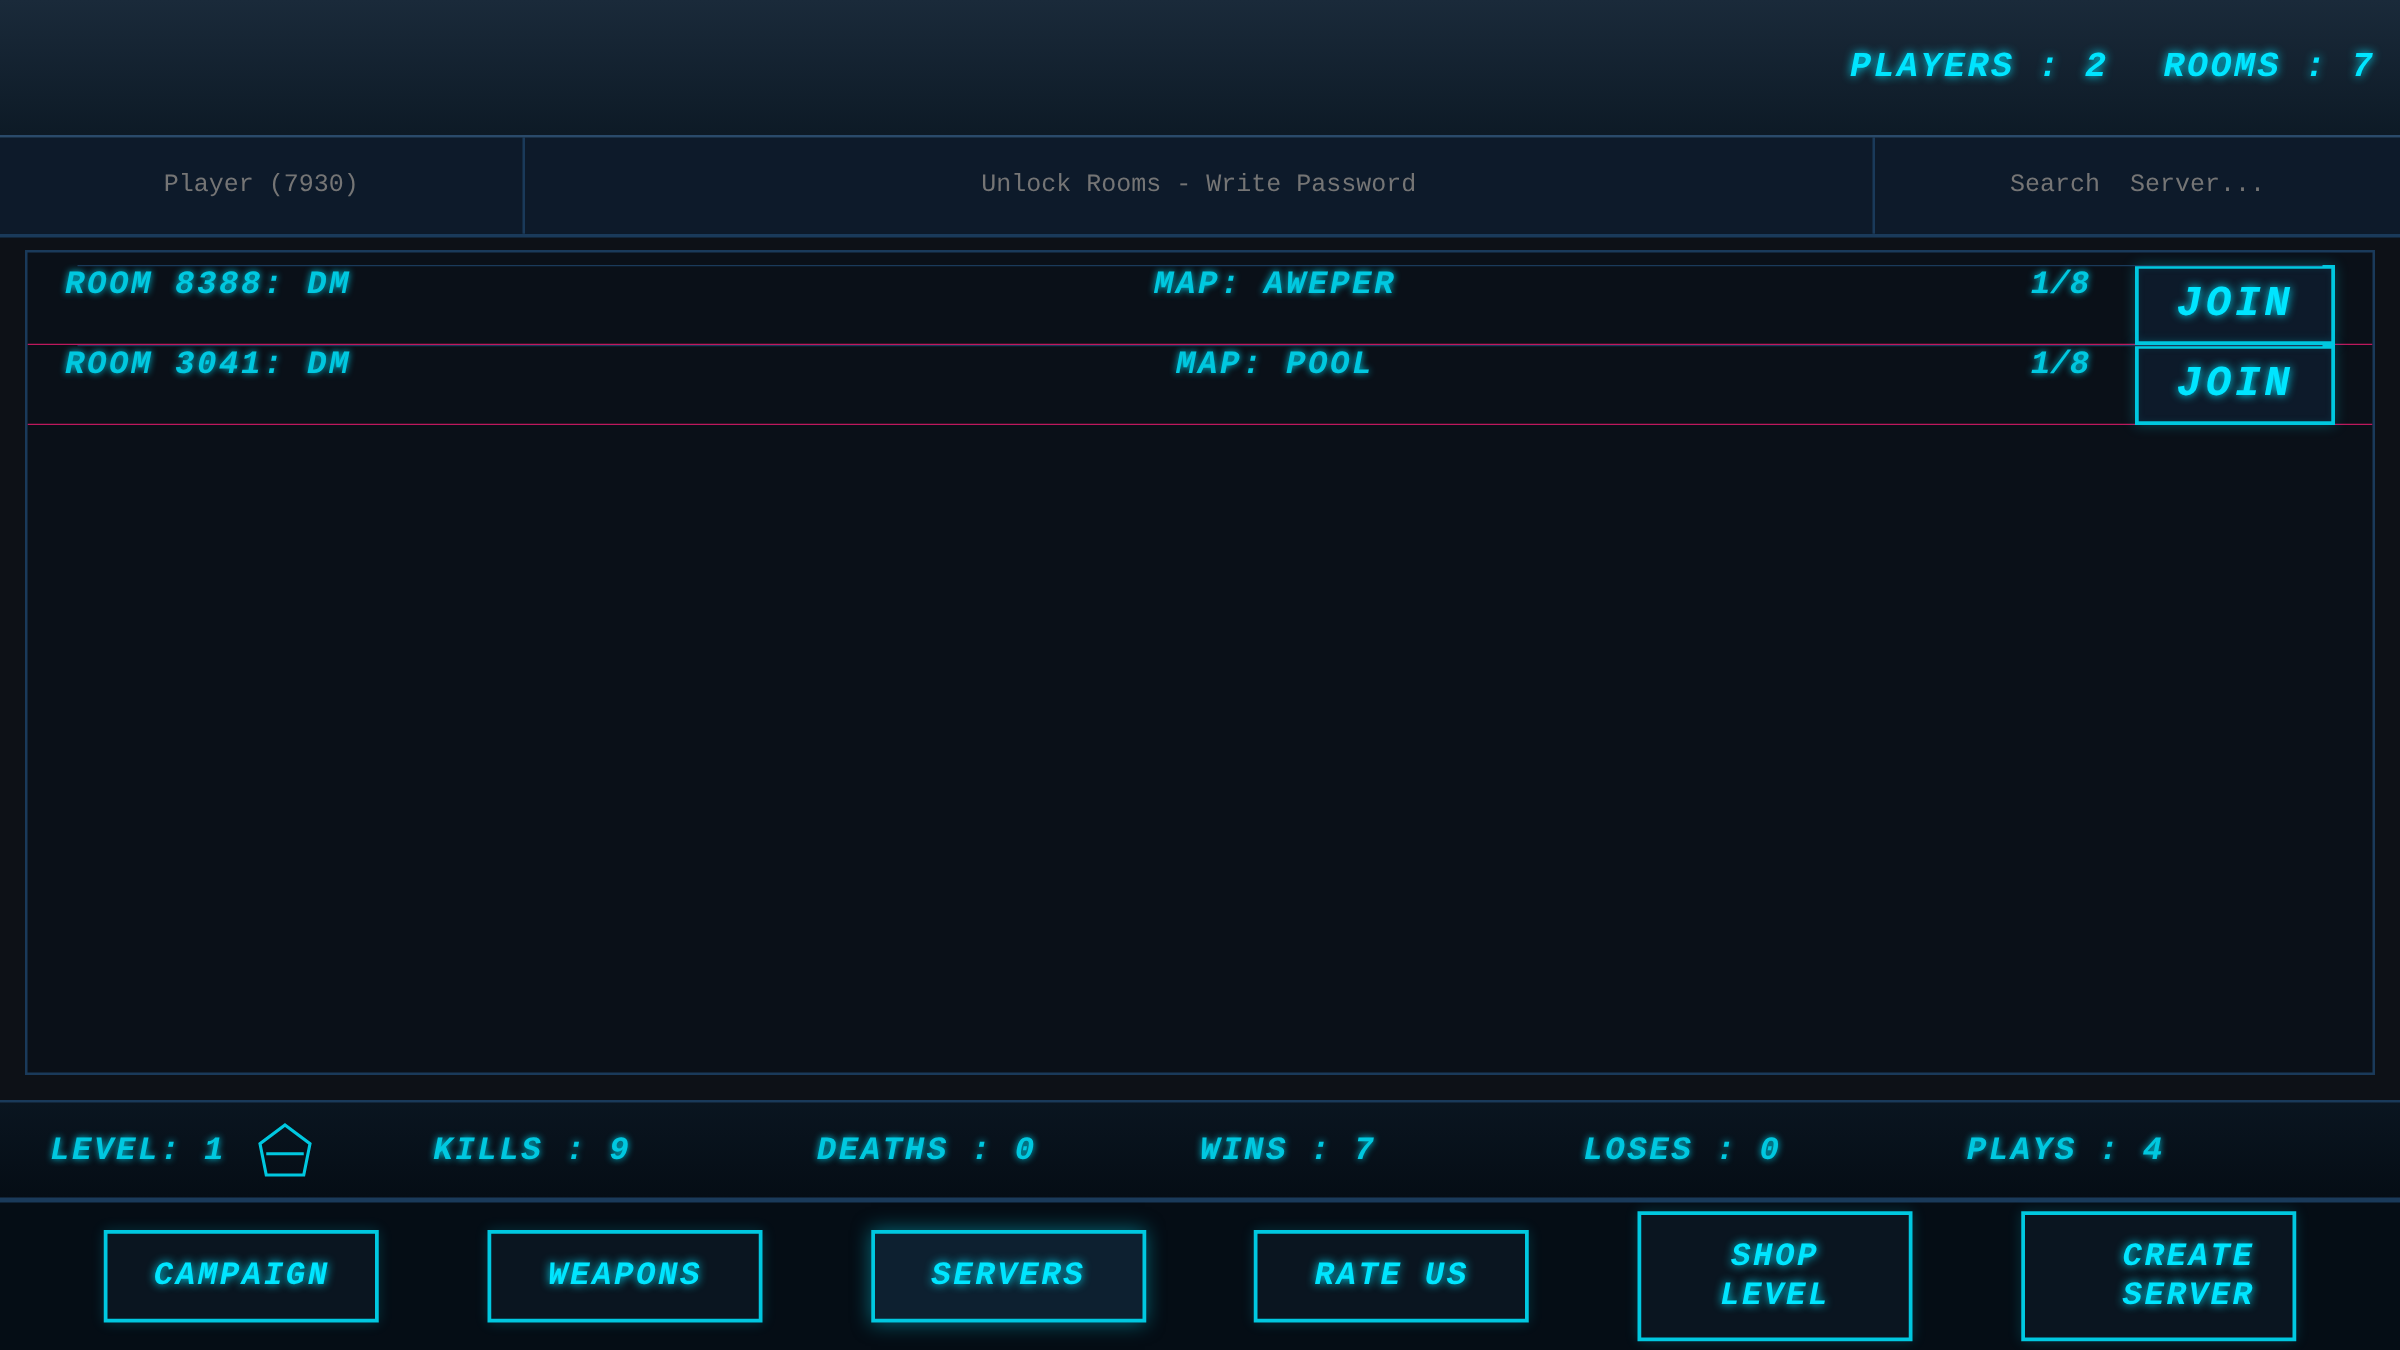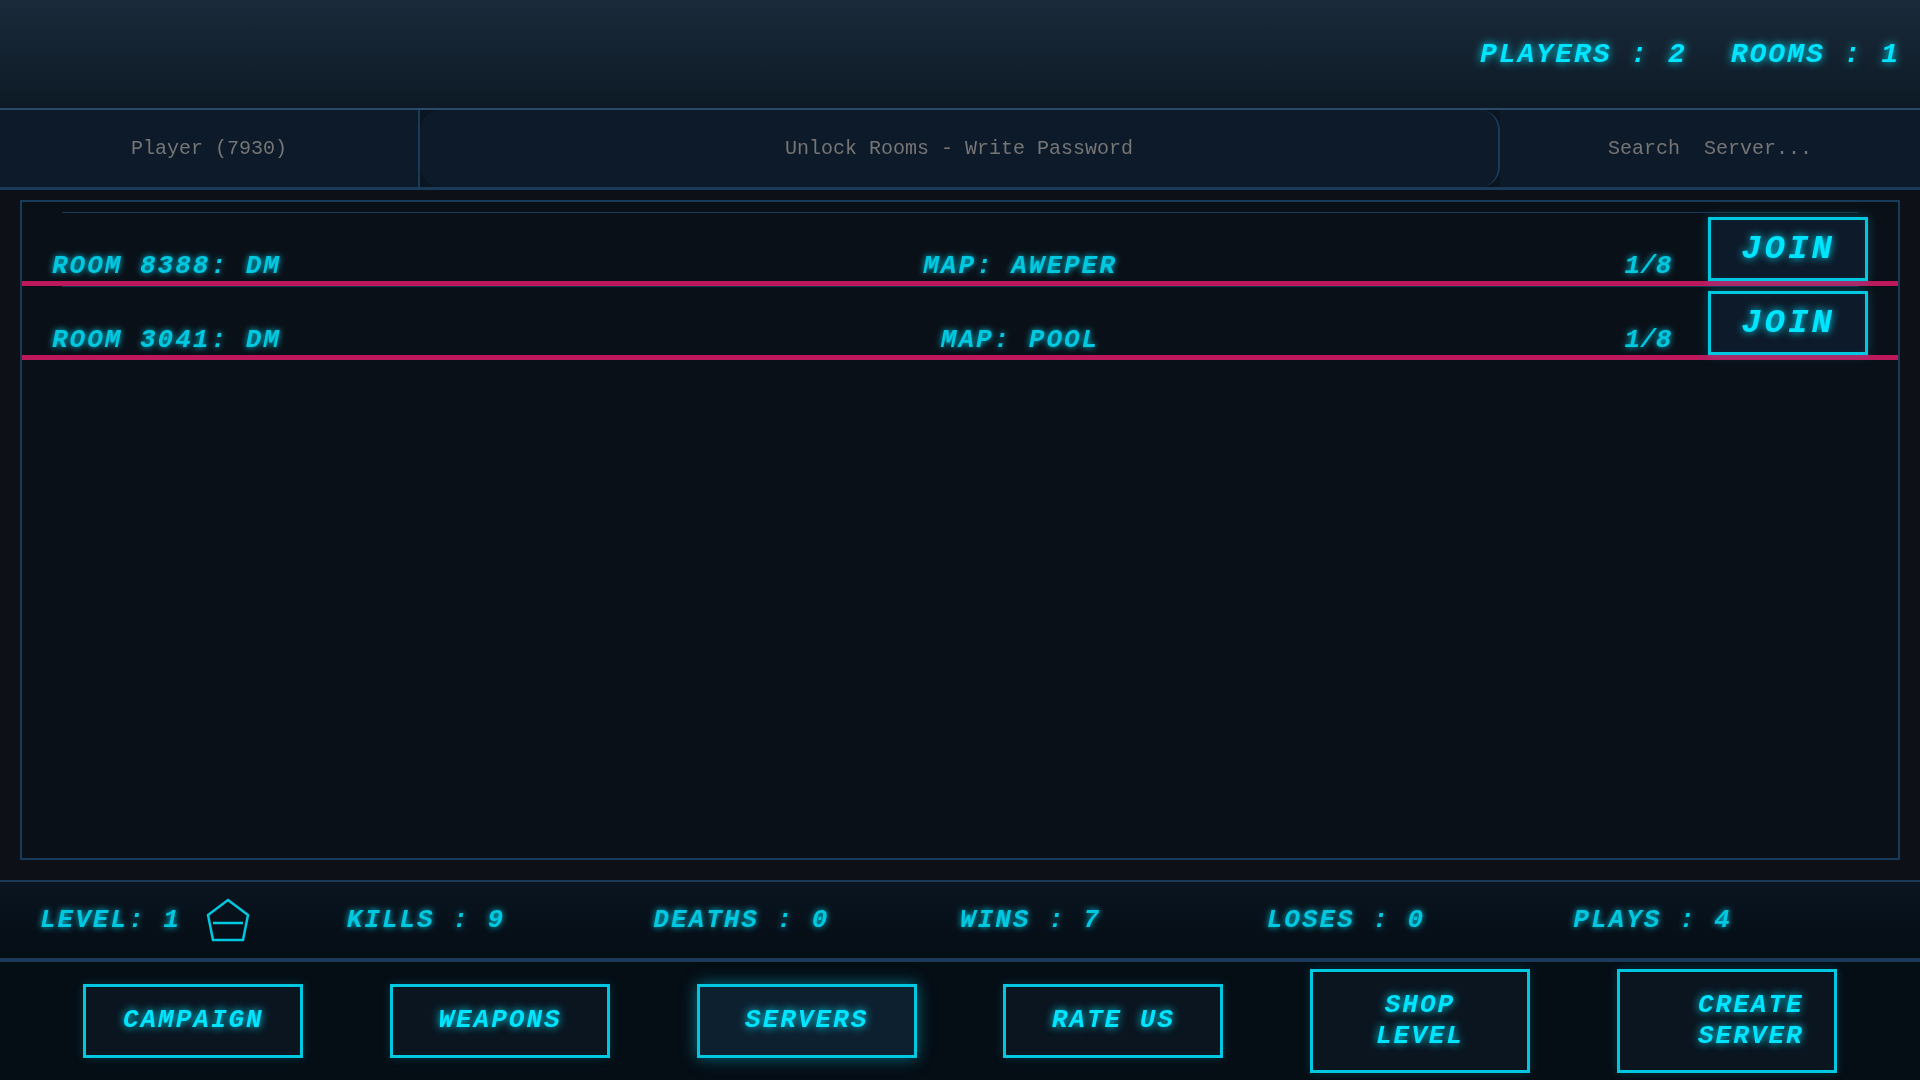--- a/index.html
+++ b/index.html
@@ -77,21 +77,20 @@
     }
 
     .input-row input:first-child {
       width: 420px;
       border-right: 2px solid #1a3a5a;
     }
 
     .input-row input:nth-child(2) {
       flex: 1;
       border-right: 2px solid #1a3a5a;
-      border-radius: 20px;
     }
 
     .input-row input:last-child {
       width: 420px;
       border-right: none;
     }
 
     
     .main-content {
       background: #0a1018;
@@ -102,24 +101,24 @@
       position: relative;
     }
 
     
     .room-list {
       padding: 10px 0;
     }
 
     .room-row {
       display: flex;
-      align-items: flex-end;
+      align-items: flex-start;
       padding: 0 30px;
-      height: 74px;
-      border-bottom: 5px solid #be185d;
+      height: 64px;
+      border-bottom: 1px solid #be185d;
       position: relative;
     }
 
     .room-row::before {
       content: '';
       position: absolute;
       top: 0;
       left: 40px;
       right: 40px;
       height: 1px;
@@ -253,21 +252,21 @@
       background: #0d2030;
       box-shadow: 0 0 15px rgba(0, 200, 224, 0.5);
     }
   </style>
 </head>
 <body>
 
 <div class="header">
   <div class="header-stats">
     <div class="header-stat">PLAYERS : 2</div>
-    <div class="header-stat">ROOMS : 1</div>
+    <div class="header-stat">ROOMS : 7</div>
   </div>
 </div>
 
 <div class="input-row">
   <input type="text" placeholder="Player (7930)" style="">
   <input type="text" placeholder="Unlock Rooms - Write Password" style="">
   <input type="text" placeholder="Search  Server..." style="">
 </div>
 
 <div class="main-content">

